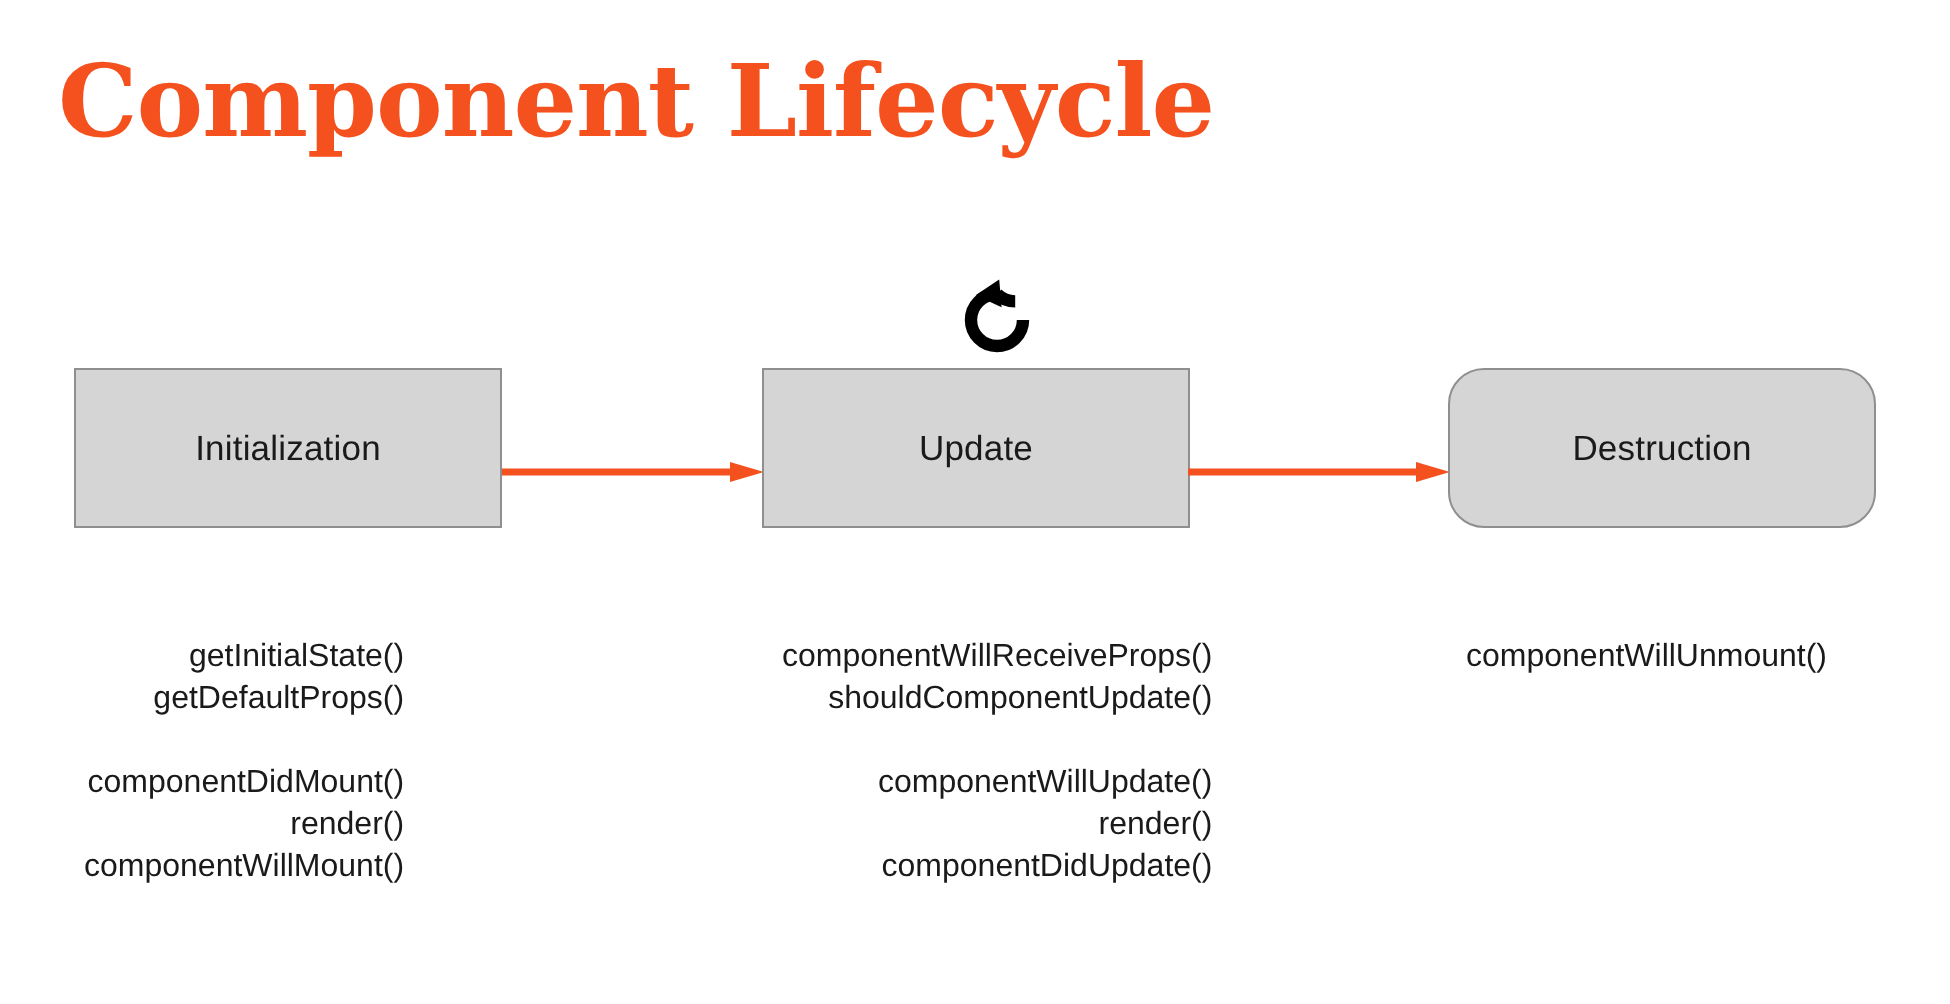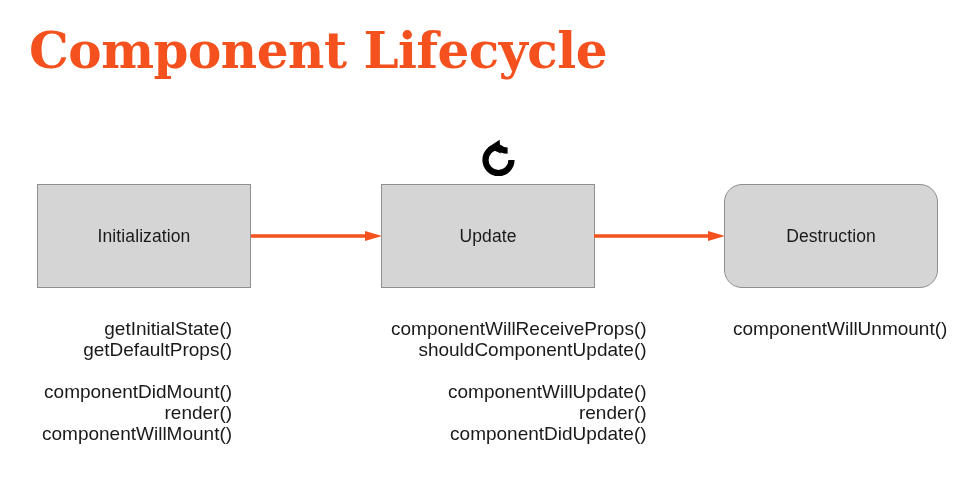--- a/index.html
+++ b/index.html
@@ -32,21 +32,21 @@
     letter-spacing: -0.5px;
     color: #f4511e;
     white-space: nowrap;
     -webkit-font-smoothing: antialiased;
   }
 
   
   .stage-box {
     position: absolute;
     top: 184px;
-    height: 104px;
+    height: 80px;
     background: #d5d5d5;
     border: 1px solid #8f8f8f;
     box-sizing: border-box;
     display: flex;
     align-items: center;
     justify-content: center;
   }
   .stage-label {
     font-family: "Liberation Sans", sans-serif;
     font-size: 17.5px;
@@ -75,21 +75,21 @@
     width: 42px;
     height: 40px;
   }
   #loop-icon svg { display: block; }
 
   
   .method-column {
     position: absolute;
     top: 318px;
     font-family: "Liberation Sans", sans-serif;
-    font-size: 19px;
+    font-size: 16px;
     line-height: 21px;
     color: #1a1a1a;
     white-space: nowrap;
   }
   #methods-init        { left: 42px; }
   #methods-update      { left: 391px; }
   #methods-destruction { left: 733px; }
   .method-group + .method-group { margin-top: 21px; }
   .method-line { display: block; }
 </style>

